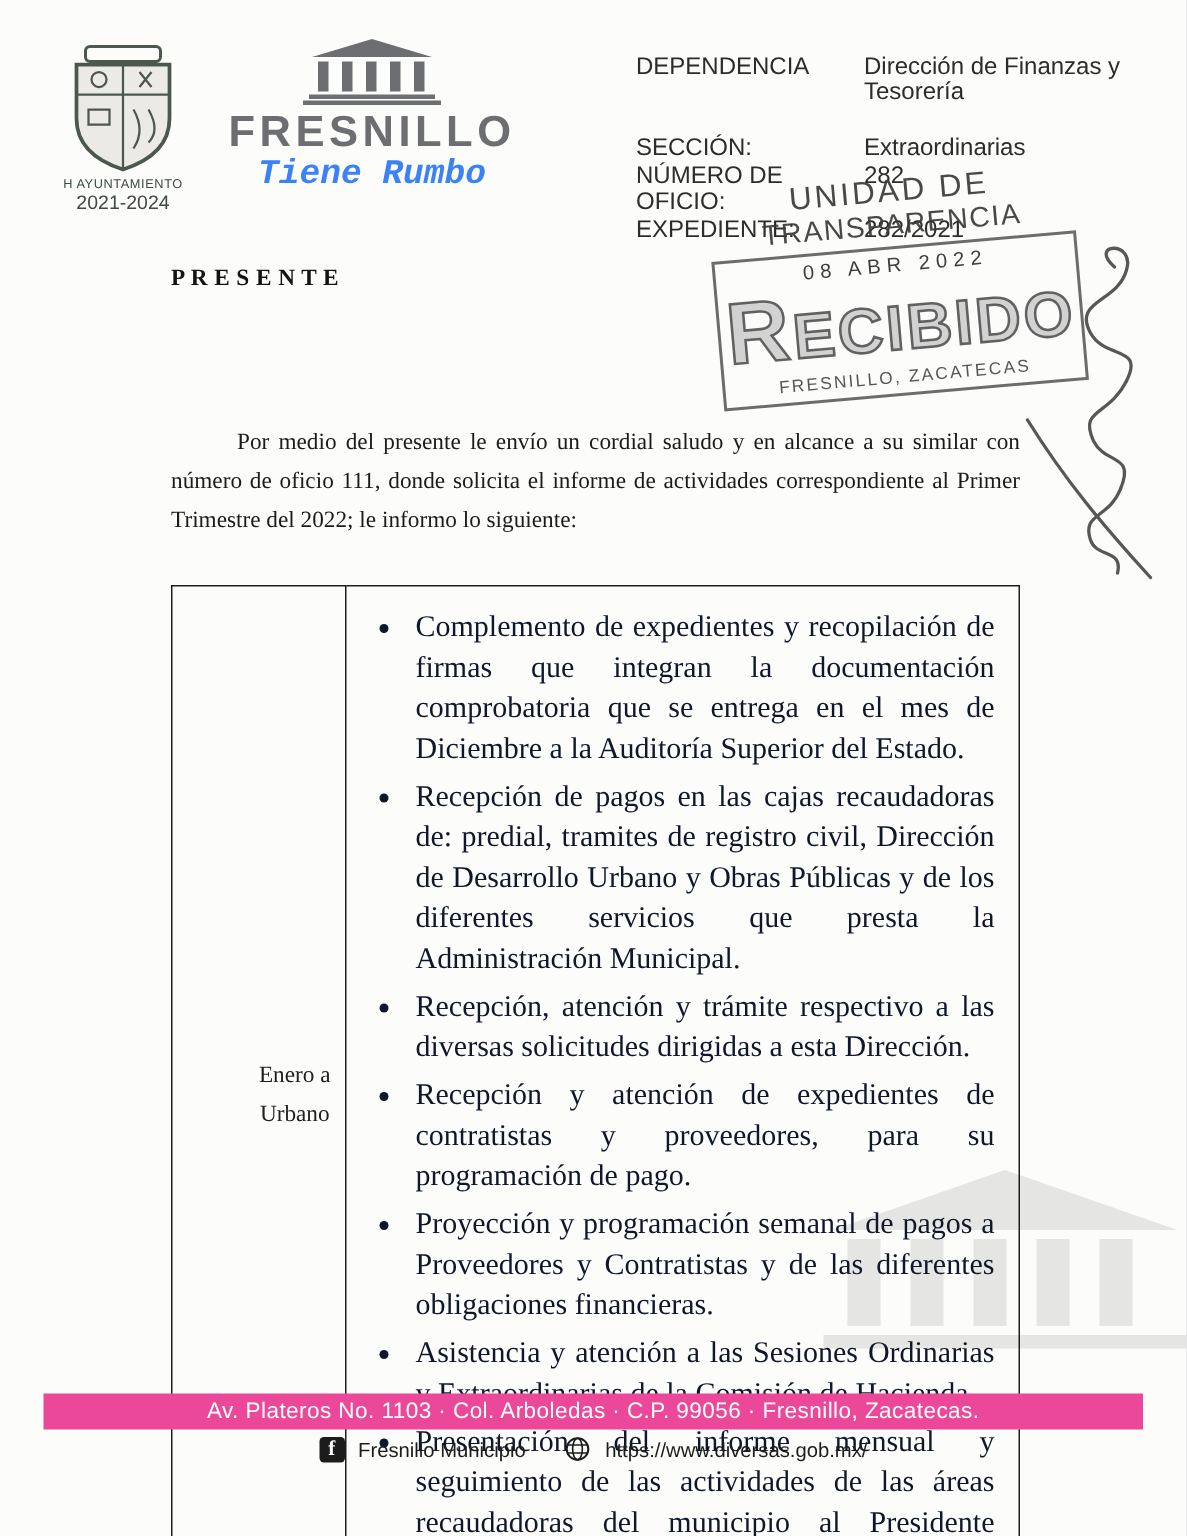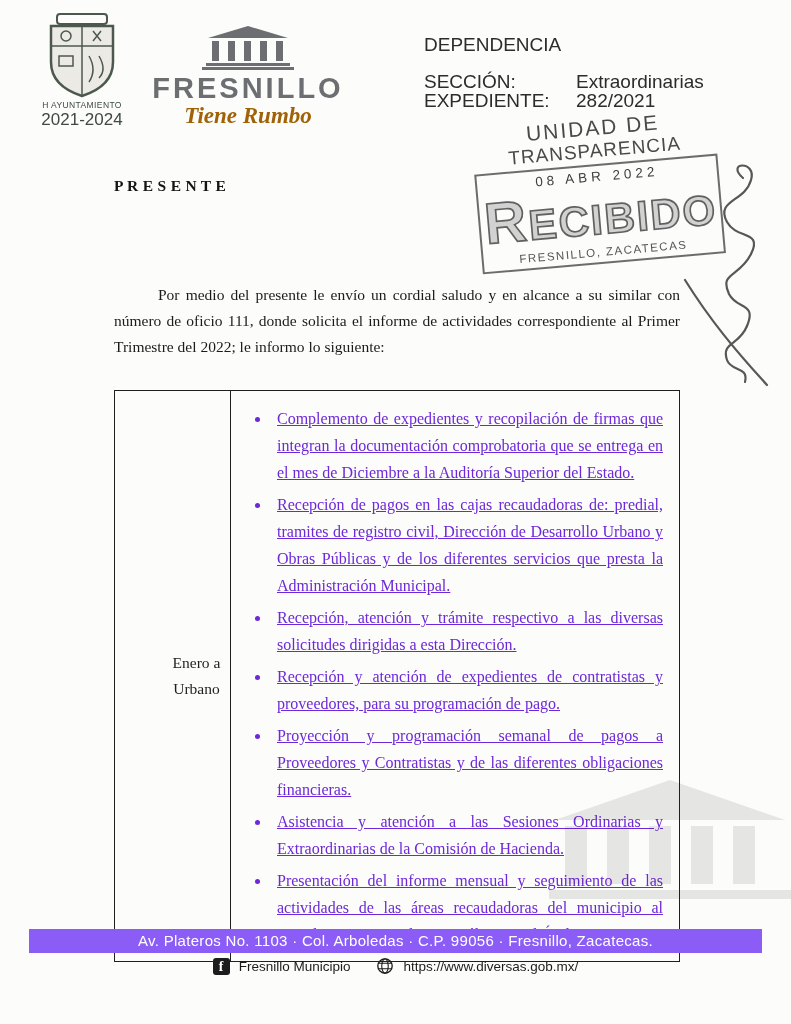--- a/index.html
+++ b/index.html
@@ -4,32 +4,32 @@
 <style>
   * { margin:0; padding:0; box-sizing:border-box; }
   html,body { background:#d9d9d9; }
   .page {
     position:relative; width:791px; height:1024px; margin:0 auto;
     background:#fcfcfa; overflow:hidden;
     font-family:"Liberation Serif", serif; color:#1f1f1f;
   }
 
   
-  .crest { position:absolute; left:36px; top:12px; width:92px; text-align:center; }
+  .crest { position:absolute; left:36px; top:29px; width:92px; text-align:center; }
   .crest svg { display:block; margin:0 auto; }
   .crest-cap1 { font-family:"Liberation Sans",sans-serif; font-size:8.5px; letter-spacing:.4px; color:#3e4a43; margin-top:2px; }
-  .crest-cap2 { font-family:"Liberation Sans",sans-serif; font-size:17px; color:#3e4a43; }
+  .crest-cap2 { font-family:"Liberation Sans",sans-serif; font-size:13px; color:#3e4a43; }
 
   .brand { position:absolute; left:146px; top:24px; width:204px; text-align:center; color:#6d6e71; }
   .brand svg { display:block; margin:0 auto 2px; }
   .wordmark { font-family:"Liberation Sans",sans-serif; font-size:29px; letter-spacing:3px; font-weight:700; color:#6d6e71; }
-  .tagline { font-family:Liberation Serif, serif; font-style:italic; font-size:23px; font-weight:bold; color:#a16207; margin-top:-2px; }
+  .tagline { font-family:Liberation Mono, monospace; font-style:italic; font-size:23px; font-weight:bold; color:#3b82f6; margin-top:-2px; }
 
   .fields { position:absolute; left:424px; top:36px; width:340px;
-    font-family:"Liberation Sans",sans-serif; font-size:19px; line-height:17px; color:#2c2c2c; }
+    font-family:"Liberation Sans",sans-serif; font-size:16px; line-height:17px; color:#2c2c2c; }
   .field-row { display:flex; margin-bottom:2px; }
   .field-row:first-child { margin-bottom:20px; }
   .field-label { width:152px; flex:0 0 152px; }
   .field-value { flex:1; }
 
   
   .stamp { position:absolute; left:476px; top:116px; width:244px; transform:rotate(-5deg);
     font-family:"Liberation Sans",sans-serif; color:#3c3c3c; z-index:3; opacity:.93; }
   .stamp-top1 { font-size:21px; letter-spacing:2px; text-align:center; }
   .stamp-top2 { font-size:19px; letter-spacing:1px; text-align:center; }
@@ -46,29 +46,29 @@
   .addressee { position:absolute; left:114px; top:172px; font-weight:bold;
     font-size:15.5px; line-height:27px; color:#141414; letter-spacing:.3px; }
   .body-paragraph { position:absolute; left:114px; top:282px; width:566px;
     font-size:15.5px; line-height:26px; text-align:justify; text-indent:44px; color:#1b1b1b; }
 
   .activities { position:absolute; left:114px; top:390px; width:566px; border-collapse:collapse; }
   .activities td { border:1.6px solid #1f1f1f; }
   .period-cell { width:116px; text-align:center; vertical-align:middle; font-size:15.5px; line-height:26px;padding-left:48px; }
   .items-cell { padding:14px 16px 8px 12px; }
   .items-cell ul { list-style:disc; margin-left:28px; }
-  .items-cell li { font-size:16px; line-height:27px; text-align:justify;
-    margin-bottom:5px; padding-left:6px; color:#6d28d9;text-decoration:underline; }
+  .items-cell li { font-size:20px; line-height:27px; text-align:justify;
+    margin-bottom:5px; padding-left:6px; color:#0f172a; }
 
   
   .watermark { position:absolute; right:-14px; top:760px; opacity:.10; z-index:1; }
 
   
   .footer-bar { position:absolute; left:29px; right:29px; top:929px; height:24px;
-    background:#8b5cf6; color:#ffffff; font-family:"Liberation Sans",sans-serif;
+    background:#ec4899; color:#ffffff; font-family:"Liberation Sans",sans-serif;
     font-size:15px; line-height:24px; text-align:center; letter-spacing:.3px; z-index:2; }
   .footer-links { position:absolute; left:0; top:957px; width:100%;
     display:flex; justify-content:center; align-items:center; gap:9px;
     font-family:"Liberation Sans",sans-serif; font-size:13.5px; color:#1c1c1c; z-index:2; }
   .fb-icon { width:17px; height:17px; background:#1c1c1c; color:#fff; border-radius:3px;
     display:inline-flex; align-items:flex-end; justify-content:center;
     font-family:"Liberation Serif",serif; font-size:14px; font-weight:bold; line-height:16px; }
   .globe-icon { display:inline-flex; }
   .link-gap { width:8px; }
 </style>
@@ -103,24 +103,29 @@
       <rect x="6" y="39" width="84" height="3" fill="#6d6e71"></rect>
       <rect x="2" y="43" width="92" height="3" fill="#6d6e71"></rect>
     </svg>
     <div class="wordmark">FRESNILLO</div>
     <div class="tagline">Tiene Rumbo</div>
   </div>
 
   <div class="fields">
     <div class="field-row">
       <span class="field-label">DEPENDENCIA</span>
+      <span class="field-value">Dirección de Finanzas y Tesorería</span>
     </div>
     <div class="field-row">
       <span class="field-label">SECCIÓN:</span>
       <span class="field-value">Extraordinarias</span>
+    </div>
+    <div class="field-row">
+      <span class="field-label">NÚMERO DE OFICIO:</span>
+      <span class="field-value">282</span>
     </div>
     <div class="field-row">
       <span class="field-label">EXPEDIENTE:</span>
       <span class="field-value">282/2021</span>
     </div>
   </div>
 
   <div class="stamp">
     <div class="stamp-top1">UNIDAD DE</div>
     <div class="stamp-top2">TRANSPARENCIA</div>

